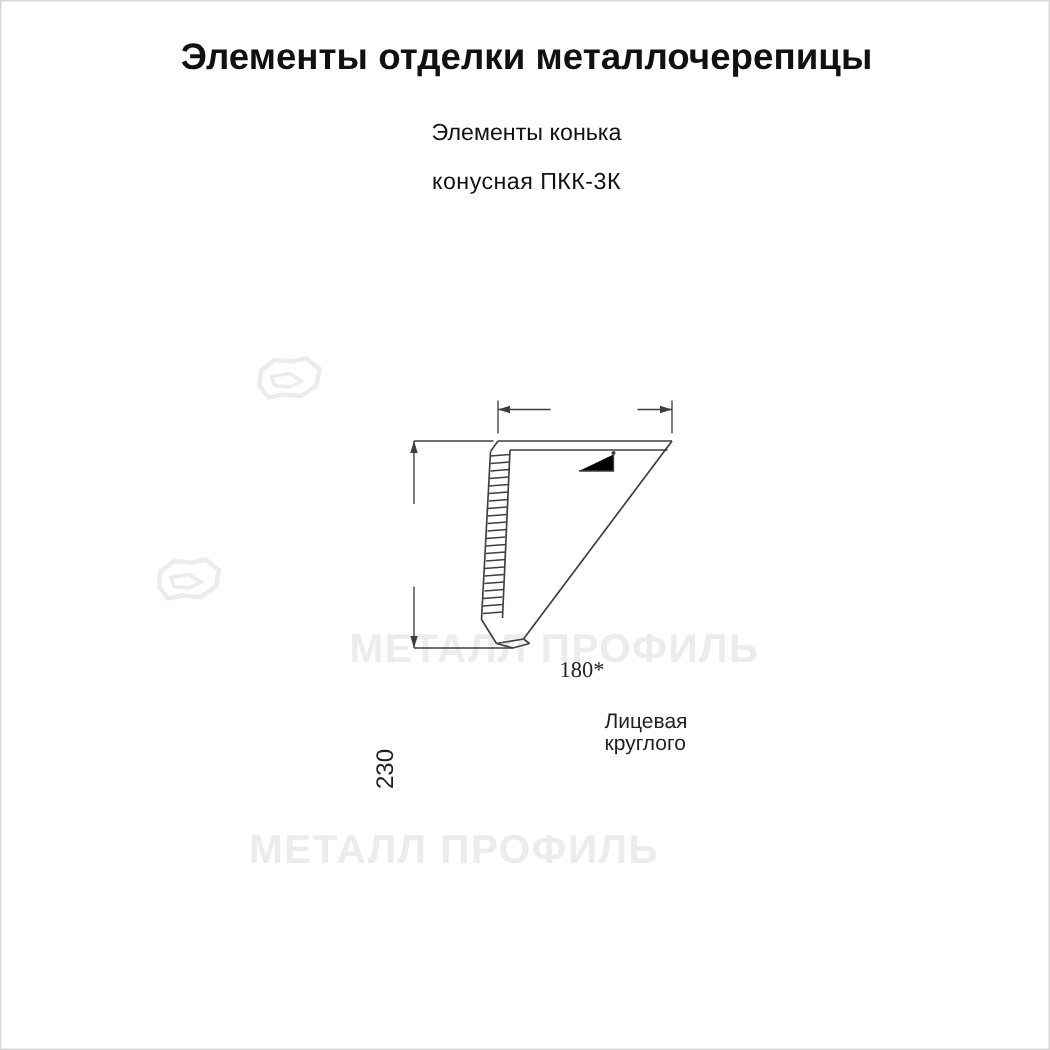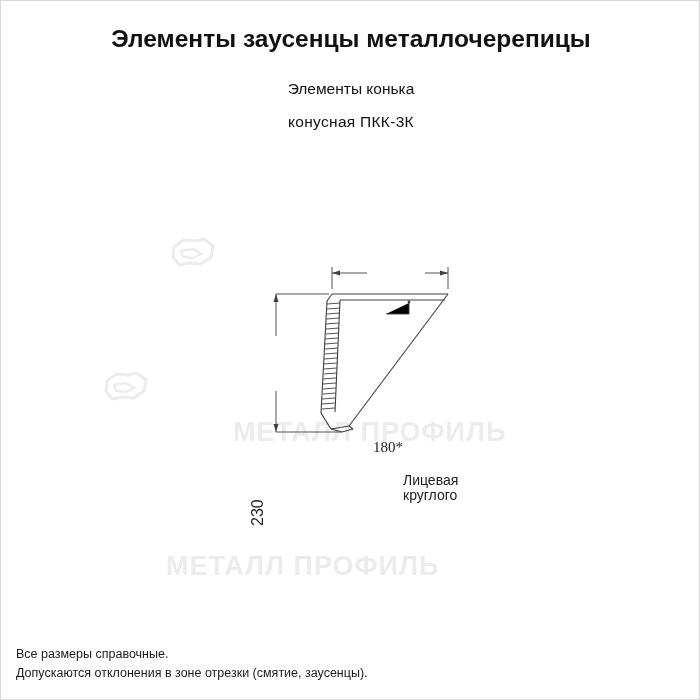--- a/index.html
+++ b/index.html
@@ -109,21 +109,21 @@
     line-height: 19px;
     color: #1a1a1a;
   }
   .footer div { white-space: nowrap; }
 </style>
 </head>
 <body>
 
 <div class="page">
 
-  <div class="title">Элементы заусенцы металлочерепицы</div>
+  <div class="title">Элементы отделки металлочерепицы</div>
 
   <div class="subtitle">
     <span class="line1">Элементы конька</span>
     <span class="line3">конусная   ПКК-3К</span>
   </div>
 
   <div class="drawing">
 
     <div class="wm-logo" style="left:170px; top:56px;">
       <svg width="46" height="30" viewBox="0 0 46 30">
@@ -214,18 +214,14 @@
     </svg>
 
     <div class="lbl lbl-180">180*</div>
     <div class="lbl lbl-face">
       <span>Лицевая</span><br>
       <span>круглого</span>
     </div>
     <div class="lbl lbl-230">230</div>
   </div>
 
-  <div class="footer">
-    <div>Все размеры справочные.</div>
-    <div>Допускаются отклонения в зоне отрезки (смятие, заусенцы).</div>
-  </div>
 
 </div>
 
 </body></html>

